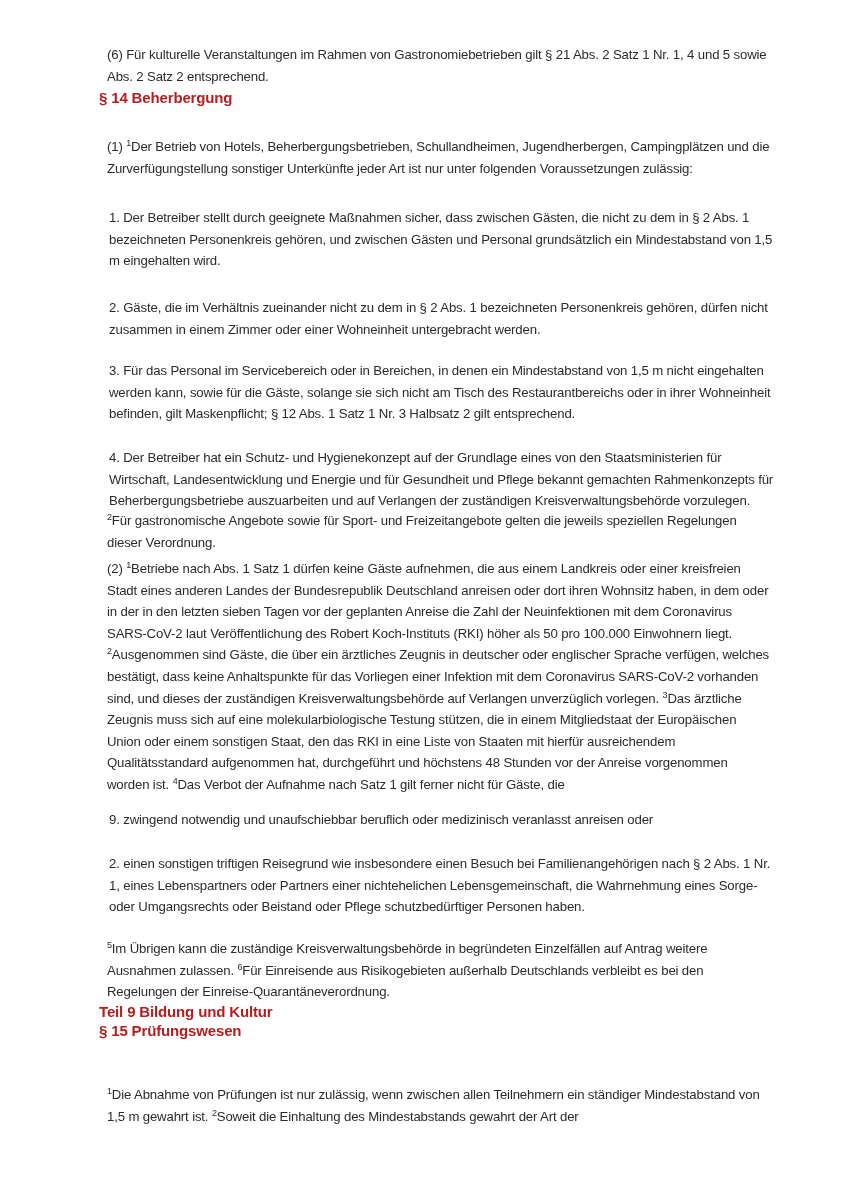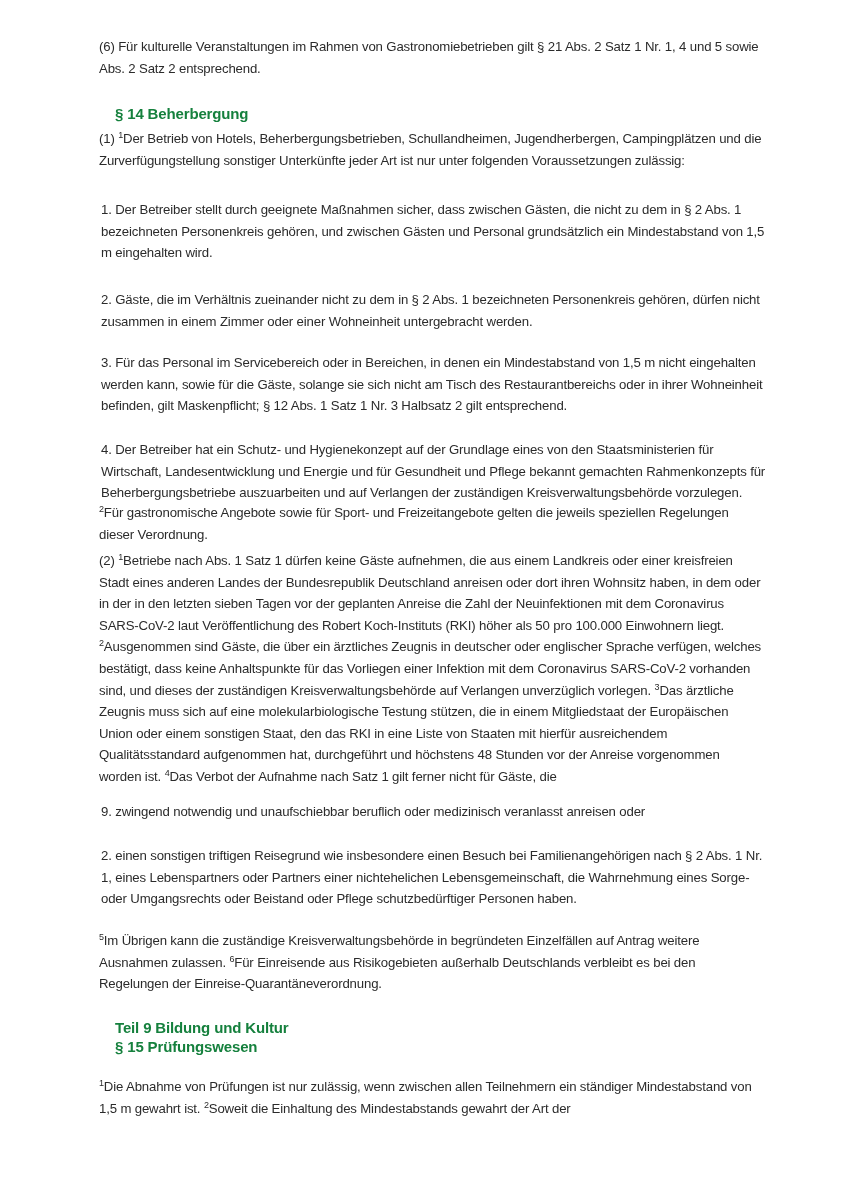--- a/index.html
+++ b/index.html
@@ -3,24 +3,24 @@
 <meta charset="utf-8">
 <style>
   html, body { margin: 0; padding: 0; background: #ffffff; }
   body { width: 847px; height: 1198px; position: relative; overflow: hidden; }
   .page {
     position: absolute; left: 99px; top: 36px; width: 665px;
     font-family: "Liberation Sans", sans-serif;
     font-size: 13.2px; line-height: 21.6px; color: #2b2b2b;
     letter-spacing: -0.15px;
   }
-  p { margin: 0; }
+  p { margin: 8px; }
   sup { font-size: 9px; line-height: 0; vertical-align: 0.55em; }
   h2 {
-    margin: 16px; font-weight: bold; font-size: 15px; line-height: 20px; color: #15803d;
+    margin: 0; font-weight: bold; font-size: 15px; line-height: 20px; color: #b91c1c;
   }
   .blk { position: absolute; left: 0; width: 665px; }
   .item { padding-left: 2px; }
 </style>
 </head>
 <body>
 
 <div class="page">
 
   <p class="blk" style="top:0px">(6) Für kulturelle Veranstaltungen im Rahmen von Gastronomiebetrieben gilt § 21 Abs. 2 Satz 1 Nr. 1, 4 und 5 sowie Abs. 2 Satz 2 entsprechend.</p>

